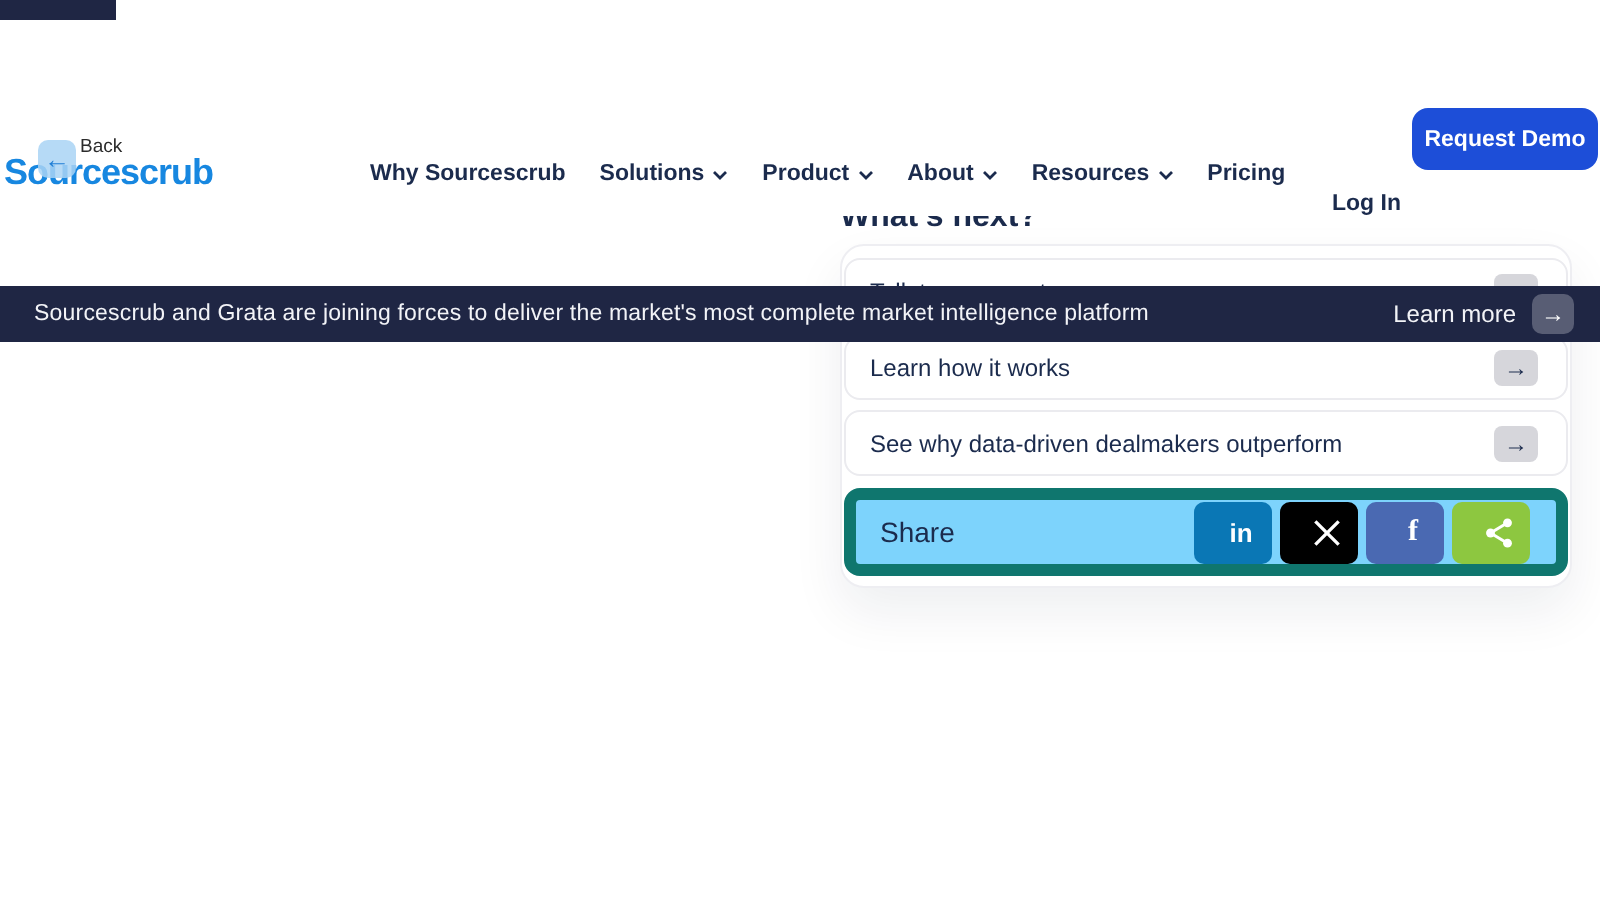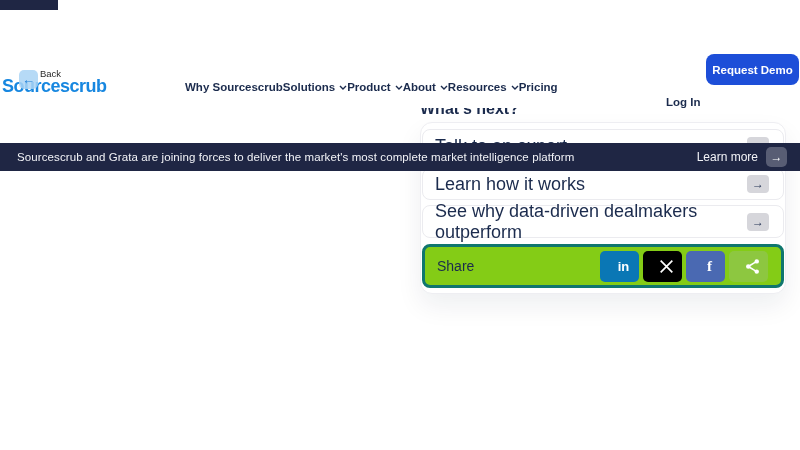--- a/index.html
+++ b/index.html
@@ -19,21 +19,21 @@
   .logo{left:2px;top:76px;font-size:18px;font-weight:800;letter-spacing:-0.5px;
         color:#1787e0;z-index:21;cursor:pointer;}
   .back-chip{left:19px;top:70px;z-index:25;display:flex;align-items:flex-start;cursor:pointer;}
   .back-chip .chip{
     width:19px;height:19px;border-radius:5px;background:rgba(169,211,245,0.85);
     display:flex;align-items:center;justify-content:center;
     color:#1f7fd6;font-size:13px;font-weight:700;line-height:1;
   }
   .back-chip .back-label{margin-left:2px;margin-top:-2px;font-size:9.5px;color:#2b2b2b;}
 
-  .nav{left:185px;top:79px;height:16px;display:flex;align-items:center;z-index:21;}
+  .nav{left:185px;top:79px;height:16px;display:flex;align-items:center;gap:17px;z-index:21;}
   .nav-item{display:flex;align-items:center;gap:4px;font-size:11.5px;font-weight:600;
             color:#1b2b4d;white-space:nowrap;cursor:pointer;}
   .caret{display:inline-block;margin-top:1px;}
 
   .login{left:666px;top:80px;font-size:11.5px;font-weight:600;color:#1b2b4d;cursor:pointer;z-index:21;margin-top:16px;}
   .request-demo{
     left:706px;top:54px;width:93px;height:31px;background:#1d4ed8;border-radius:8px;
     display:flex;align-items:center;justify-content:center;color:#ffffff;
     font-size:11.5px;font-weight:600;z-index:21;cursor:pointer;border:none;
   }
@@ -41,32 +41,32 @@
   
   .heading{left:420px;top:100px;font-size:16px;font-weight:700;color:#1b2b4d;z-index:12;}
   .panel{
     left:420px;top:122px;width:366px;height:172px;background:#ffffff;border-radius:12px;
     border:1px solid #eeeef2;box-shadow:0 12px 26px rgba(20,30,60,0.07);z-index:10;box-sizing:border-box;
   }
   .row{
     left:422px;width:362px;background:#ffffff;border:1px solid #ebebef;border-radius:8px;
     box-sizing:border-box;display:flex;align-items:center;z-index:11;cursor:pointer;
   }
-  .row .row-label{flex:1;padding-left:12px;font-size:18px;color:#1b2b4d;}
+  .row .row-label{flex:1;padding-left:12px;font-size:12px;color:#1b2b4d;}
   .row-1{top:129px;height:34px;}
   .row-2{top:168px;height:32px;}
   .row-3{top:205px;height:33px;}
   .arrow-chip{
     width:22px;height:18px;margin-right:14px;border-radius:4px;background:#d6d6db;
     display:flex;align-items:center;justify-content:center;
     color:#1b2b4d;font-size:12px;line-height:1;cursor:pointer;
   }
 
   .share-row{
-    left:422px;top:244px;width:362px;height:44px;background:#84cc16;border:3px solid #0f766e;
+    left:422px;top:244px;width:362px;height:44px;background:#7dd3fc;border:6px solid #0f766e;
     border-radius:8px;box-sizing:border-box;display:flex;align-items:center;z-index:11;
   }
   .share-label{flex:1;padding-left:12px;font-size:14px;color:#1b2b4d;}
   .socials{display:flex;gap:4px;padding-right:13px;}
   .social-btn{
     width:31px;height:31px;border-radius:5px;display:flex;align-items:center;justify-content:center;
     color:#ffffff;cursor:pointer;padding-left:8px;
   }
   .social-linkedin{background:#0a77b5;font-size:13px;font-weight:700;}
   .social-x{background:#000000;}

